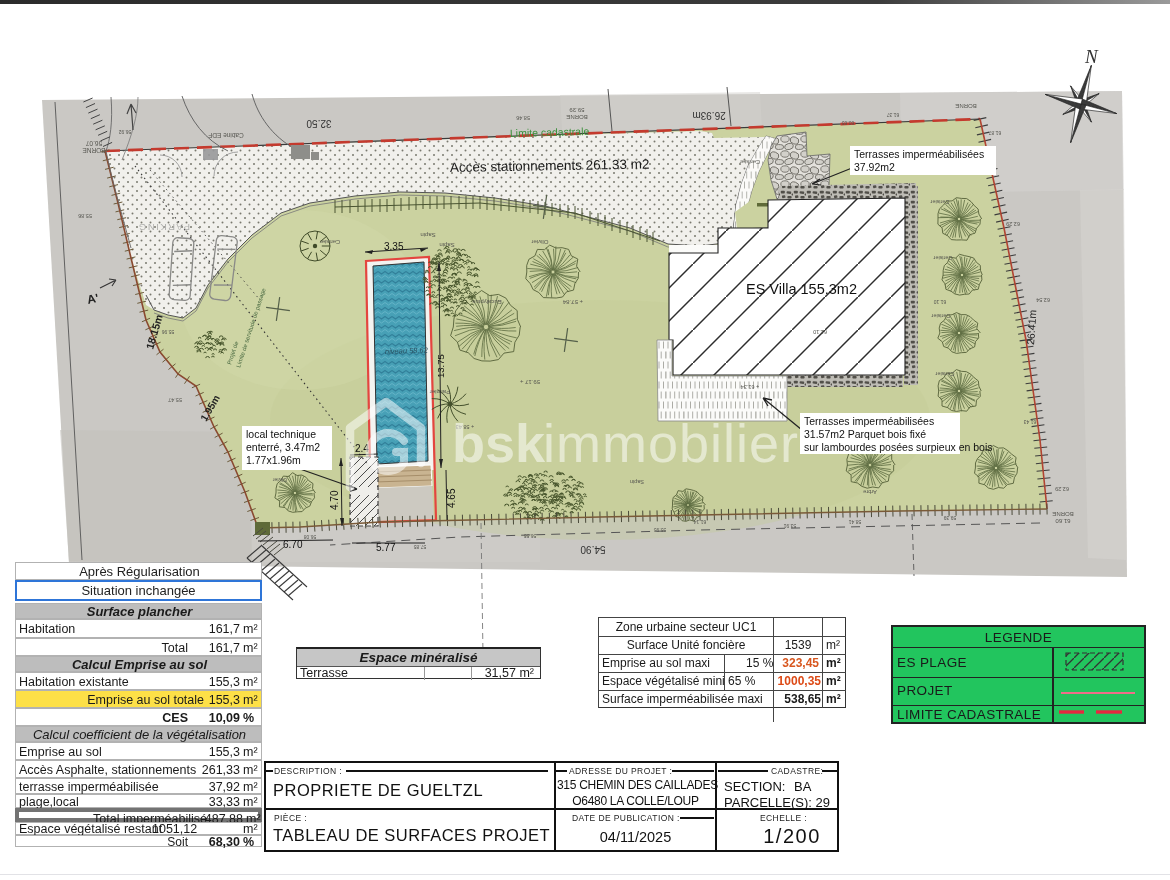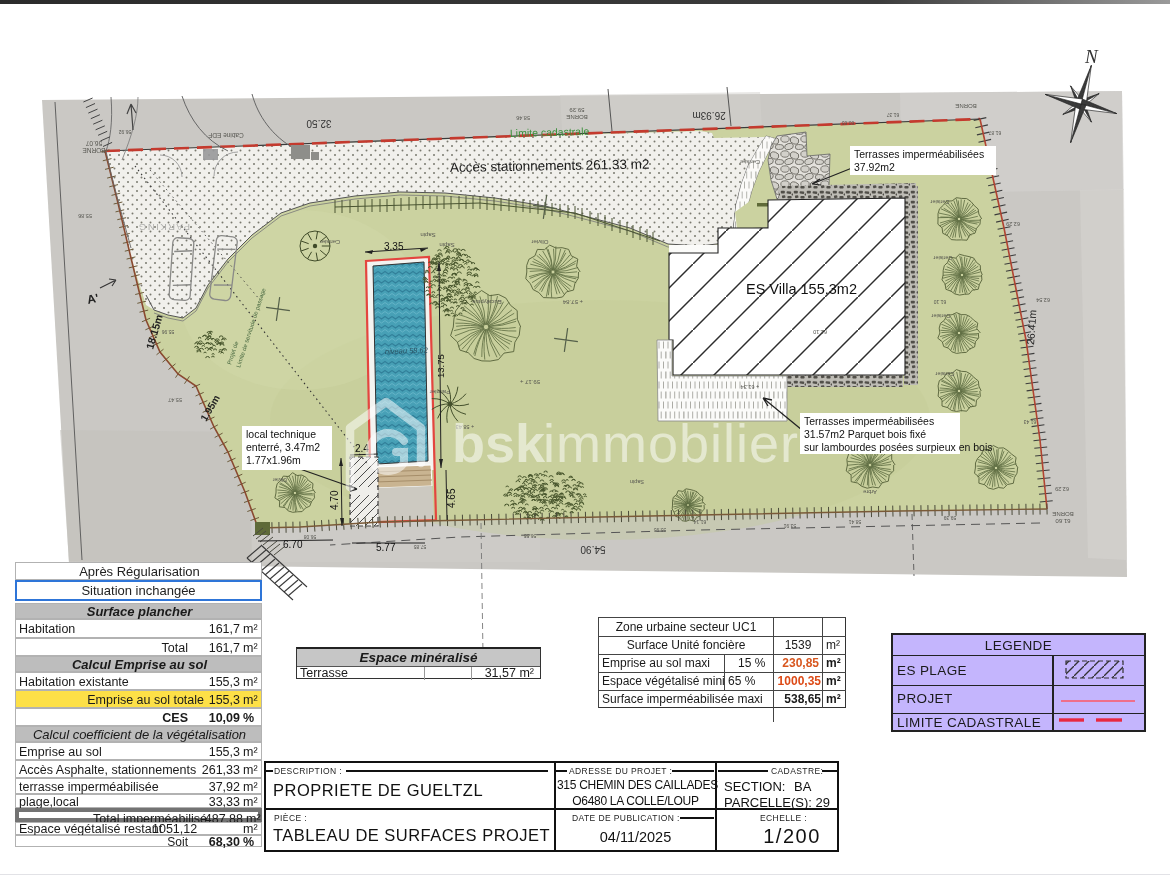--- a/index.html
+++ b/index.html
@@ -1675,31 +1675,31 @@
       <div style="position:absolute;left:174px;top:18px;width:1px;height:13px;background:#999;"></div>
     </div>
     <div style="position:absolute;left:598px;top:617px;width:248px;height:91px;border:1.4px solid #333;box-sizing:border-box;background:#fff;"></div>
     <div style="position:absolute;box-sizing:border-box;border-left:1px solid #444;border-top:1px solid #444;left:598px;top:617px;width:175px;height:19px;font-family:'Liberation Sans',sans-serif;font-size:12px;color:#1a1a1a;text-align:center;line-height:18px;padding:0 3px;overflow:hidden;white-space:nowrap;">Zone urbaine secteur UC1</div>
     <div style="position:absolute;box-sizing:border-box;border-left:1px solid #444;border-top:1px solid #444;left:773px;top:617px;width:49px;height:19px;font-family:'Liberation Sans',sans-serif;font-size:12px;color:#1a1a1a;text-align:left;line-height:18px;padding:0 3px;overflow:hidden;white-space:nowrap;"></div>
     <div style="position:absolute;box-sizing:border-box;border-left:1px solid #444;border-top:1px solid #444;left:822px;top:617px;width:24px;height:19px;font-family:'Liberation Sans',sans-serif;font-size:12px;color:#1a1a1a;text-align:left;line-height:18px;padding:0 3px;overflow:hidden;white-space:nowrap;"></div>
     <div style="position:absolute;box-sizing:border-box;border-left:1px solid #444;border-top:1px solid #444;left:598px;top:636px;width:175px;height:18px;font-family:'Liberation Sans',sans-serif;font-size:12px;color:#1a1a1a;text-align:center;line-height:17px;padding:0 3px;overflow:hidden;white-space:nowrap;">Surface Unité foncière</div>
     <div style="position:absolute;box-sizing:border-box;border-left:1px solid #444;border-top:1px solid #444;left:773px;top:636px;width:49px;height:18px;font-family:'Liberation Sans',sans-serif;font-size:12px;color:#1a1a1a;text-align:center;line-height:17px;padding:0 3px;overflow:hidden;white-space:nowrap;">1539</div>
     <div style="position:absolute;box-sizing:border-box;border-left:1px solid #444;border-top:1px solid #444;left:822px;top:636px;width:24px;height:18px;font-family:'Liberation Sans',sans-serif;font-size:12px;color:#1a1a1a;text-align:left;line-height:17px;padding:0 3px;overflow:hidden;white-space:nowrap;">m²</div>
     <div style="position:absolute;box-sizing:border-box;border-left:1px solid #444;border-top:1px solid #444;left:598px;top:654px;width:126px;height:18px;font-family:'Liberation Sans',sans-serif;font-size:12px;color:#1a1a1a;text-align:left;line-height:17px;padding:0 3px;overflow:hidden;white-space:nowrap;">Emprise au sol maxi</div>
-    <div style="position:absolute;box-sizing:border-box;border-left:1px solid #444;border-top:1px solid #444;left:724px;top:654px;width:49px;height:18px;font-family:'Liberation Sans',sans-serif;font-size:12px;color:#1a1a1a;text-align:left;line-height:17px;padding:0 13px;overflow:hidden;white-space:nowrap;">15 %</div>
-    <div style="position:absolute;box-sizing:border-box;border-left:1px solid #444;border-top:1px solid #444;left:773px;top:654px;width:49px;height:18px;font-family:'Liberation Sans',sans-serif;font-size:12px;color:#1a1a1a;font-weight:bold;color:#d8571f;text-align:right;line-height:17px;padding:0 3px;overflow:hidden;white-space:nowrap;">230,85</div>
+    <div style="position:absolute;box-sizing:border-box;border-left:1px solid #444;border-top:1px solid #444;left:724px;top:654px;width:49px;height:18px;font-family:'Liberation Sans',sans-serif;font-size:12px;color:#1a1a1a;text-align:left;line-height:17px;padding:0 21px;overflow:hidden;white-space:nowrap;">15 %</div>
+    <div style="position:absolute;box-sizing:border-box;border-left:1px solid #444;border-top:1px solid #444;left:773px;top:654px;width:49px;height:18px;font-family:'Liberation Sans',sans-serif;font-size:12px;color:#1a1a1a;font-weight:bold;color:#d8571f;text-align:right;line-height:17px;padding:0 3px;overflow:hidden;white-space:nowrap;">323,45</div>
     <div style="position:absolute;box-sizing:border-box;border-left:1px solid #444;border-top:1px solid #444;left:822px;top:654px;width:24px;height:18px;font-family:'Liberation Sans',sans-serif;font-size:12px;color:#1a1a1a;font-weight:bold;text-align:left;line-height:17px;padding:0 3px;overflow:hidden;white-space:nowrap;">m²</div>
     <div style="position:absolute;box-sizing:border-box;border-left:1px solid #444;border-top:1px solid #444;left:598px;top:672px;width:126px;height:18px;font-family:'Liberation Sans',sans-serif;font-size:12px;color:#1a1a1a;text-align:left;line-height:17px;padding:0 3px;overflow:hidden;white-space:nowrap;">Espace végétalisé mini</div>
     <div style="position:absolute;box-sizing:border-box;border-left:1px solid #444;border-top:1px solid #444;left:724px;top:672px;width:49px;height:18px;font-family:'Liberation Sans',sans-serif;font-size:12px;color:#1a1a1a;text-align:left;line-height:17px;padding:0 3px;overflow:hidden;white-space:nowrap;">65 %</div>
     <div style="position:absolute;box-sizing:border-box;border-left:1px solid #444;border-top:1px solid #444;left:773px;top:672px;width:49px;height:18px;font-family:'Liberation Sans',sans-serif;font-size:12px;color:#1a1a1a;font-weight:bold;color:#dd4a16;text-align:right;line-height:17px;padding:0 1px;overflow:hidden;white-space:nowrap;">1000,35</div>
     <div style="position:absolute;box-sizing:border-box;border-left:1px solid #444;border-top:1px solid #444;left:822px;top:672px;width:24px;height:18px;font-family:'Liberation Sans',sans-serif;font-size:12px;color:#1a1a1a;font-weight:bold;text-align:left;line-height:17px;padding:0 3px;overflow:hidden;white-space:nowrap;">m²</div>
     <div style="position:absolute;box-sizing:border-box;border-left:1px solid #444;border-top:1px solid #444;left:598px;top:690px;width:175px;height:18px;font-family:'Liberation Sans',sans-serif;font-size:12px;color:#1a1a1a;text-align:left;line-height:17px;padding:0 3px;overflow:hidden;white-space:nowrap;">Surface imperméabilisée maxi</div>
     <div style="position:absolute;box-sizing:border-box;border-left:1px solid #444;border-top:1px solid #444;left:773px;top:690px;width:49px;height:32px;font-family:'Liberation Sans',sans-serif;font-size:12px;color:#1a1a1a;font-weight:bold;text-align:right;line-height:17px;padding:0 1px;overflow:hidden;white-space:nowrap;">538,65</div>
     <div style="position:absolute;box-sizing:border-box;border-left:1px solid #444;border-top:1px solid #444;left:822px;top:690px;width:24px;height:18px;font-family:'Liberation Sans',sans-serif;font-size:12px;color:#1a1a1a;font-weight:bold;text-align:left;line-height:17px;padding:0 3px;overflow:hidden;white-space:nowrap;">m²</div>
-    <div style="position:absolute;left:891px;top:625px;width:255px;height:99px;border:2px solid #222;box-sizing:border-box;background:#c4b5fd;margin-top:8px;">
+    <div style="position:absolute;left:891px;top:625px;width:255px;height:99px;border:2px solid #222;box-sizing:border-box;background:#22c55e;">
 <div style="position:absolute;left:0;top:0;width:100%;height:21px;border-bottom:1.6px solid #222;text-align:center;line-height:21px;font-family:'Liberation Sans',sans-serif;font-size:13.5px;color:#1a1a1a;letter-spacing:0.4px;white-space:nowrap;">LEGENDE</div>
 <div style="position:absolute;left:159px;top:21px;width:1.6px;height:74px;background:#222;"></div>
 <div style="position:absolute;left:4px;top:21px;width:150px;height:29px;line-height:29px;font-family:'Liberation Sans',sans-serif;font-size:13.5px;color:#1a1a1a;letter-spacing:0.4px;white-space:nowrap;">ES PLAGE</div>
 <div style="position:absolute;left:4px;top:50px;width:150px;height:28px;line-height:28px;font-family:'Liberation Sans',sans-serif;font-size:13.5px;color:#1a1a1a;letter-spacing:0.4px;white-space:nowrap;border-top:0;">PROJET</div>
 <div style="position:absolute;left:0px;top:50px;width:159px;height:0;border-top:1.6px solid #222;"></div>
 <div style="position:absolute;left:159px;top:50px;width:94px;height:0;border-top:1.6px solid #222;"></div>
 <div style="position:absolute;left:4px;top:78px;width:150px;height:20px;line-height:20px;font-family:'Liberation Sans',sans-serif;font-size:13.5px;color:#1a1a1a;letter-spacing:0.4px;white-space:nowrap;">LIMITE CADASTRALE</div>
 <div style="position:absolute;left:0px;top:78px;width:253px;height:0;border-top:1.6px solid #222;"></div>
 <svg width="92" height="74" viewBox="0 0 92 74" style="position:absolute;left:161px;top:21px;">
 <rect x="12" y="5" width="57" height="17" fill="url(#swatchHatch)" stroke="#333" stroke-width="1.2" stroke-dasharray="5 3"></rect>

